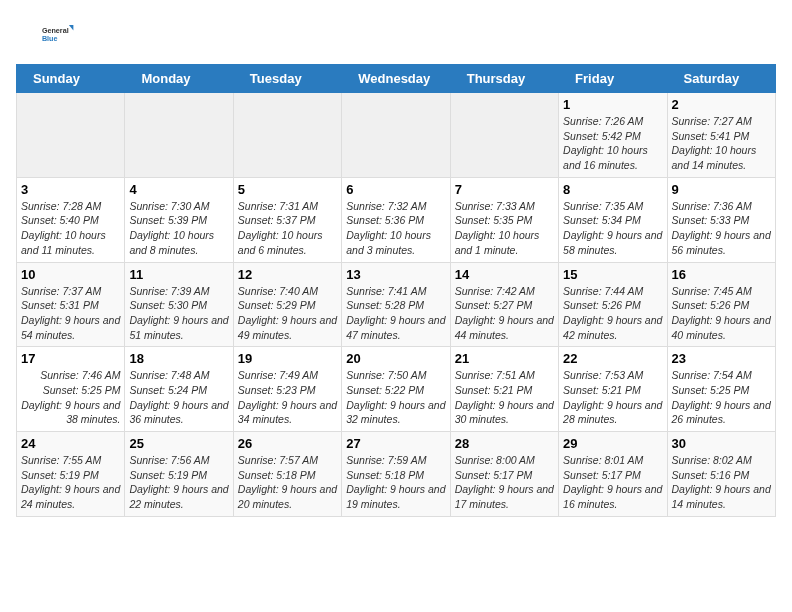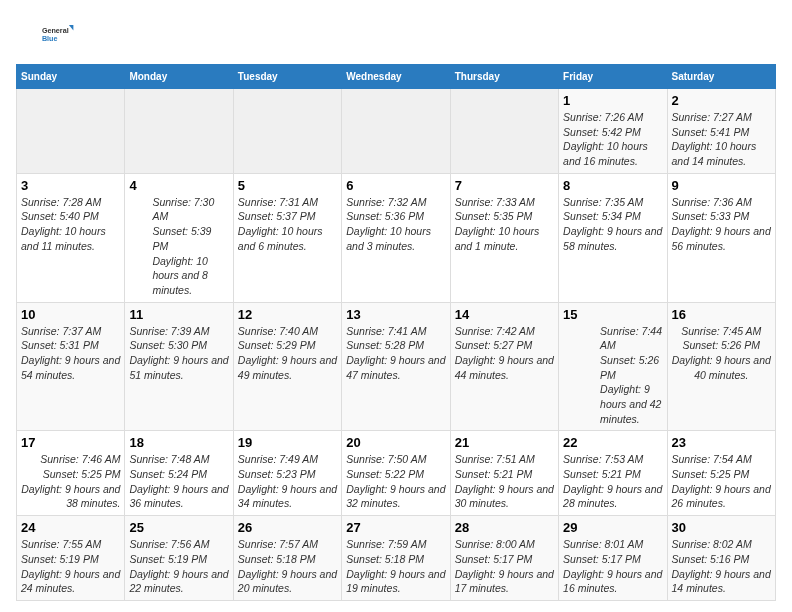--- a/index.html
+++ b/index.html
@@ -11,23 +11,23 @@
     
     .title-block { text-align: right; }
     .month-title { font-size: 36px; font-weight: bold; color: #333; }
     .location { font-size: 16px; color: #555; }
     
     table { width: 100%; border-collapse: collapse; font-size: 11px; }
     
     thead tr th {
       background: #2a7bbf;
       color: #fff;
-      padding: 6px 4px;
+      padding: 6px 16px;
       text-align: left;
-      font-size: 10px;
+      font-size: 13px;
       border: 1px solid #2a7bbf;
     }
     
     tbody tr td {
       vertical-align: top;
       padding: 4px;
       border: 1px solid #ddd;
       width: calc(100% / 7);
       min-height: 80px;
       background: #fff;
@@ -93,21 +93,21 @@
       </tr>
       <tr>
         <td>
           <div class="day-num">3</div>
           <div class="day-info" style="white-space: pre-line;">Sunrise: 7:28 AM
 Sunset: 5:40 PM
 Daylight: 10 hours and 11 minutes.</div>
         </td>
         <td>
           <div class="day-num">4</div>
-          <div class="day-info" style="white-space: pre-line; margin-left: 23px;">Sunrise: 7:30 AM
+          <div class="day-info" style="white-space: pre-line;">Sunrise: 7:30 AM
 Sunset: 5:39 PM
 Daylight: 10 hours and 8 minutes.</div>
         </td>
         <td>
           <div class="day-num">5</div>
           <div class="day-info" style="white-space: pre-line;">Sunrise: 7:31 AM
 Sunset: 5:37 PM
 Daylight: 10 hours and 6 minutes.</div>
         </td>
         <td>
@@ -161,27 +161,27 @@
 Daylight: 9 hours and 47 minutes.</div>
         </td>
         <td>
           <div class="day-num">14</div>
           <div class="day-info" style="white-space: pre-line;">Sunrise: 7:42 AM
 Sunset: 5:27 PM
 Daylight: 9 hours and 44 minutes.</div>
         </td>
         <td>
           <div class="day-num">15</div>
-          <div class="day-info" style="white-space: pre-line; margin-left: 37px;">Sunrise: 7:44 AM
+          <div class="day-info" style="white-space: pre-line;">Sunrise: 7:44 AM
 Sunset: 5:26 PM
 Daylight: 9 hours and 42 minutes.</div>
         </td>
         <td>
           <div class="day-num">16</div>
-          <div class="day-info" style="white-space: pre-line; text-align: center;">Sunrise: 7:45 AM
+          <div class="day-info" style="white-space: pre-line;">Sunrise: 7:45 AM
 Sunset: 5:26 PM
 Daylight: 9 hours and 40 minutes.</div>
         </td>
       </tr>
       <tr>
         <td>
           <div class="day-num">17</div>
           <div class="day-info" style="white-space: pre-line; text-align: right;">Sunrise: 7:46 AM
 Sunset: 5:25 PM
 Daylight: 9 hours and 38 minutes.</div>

